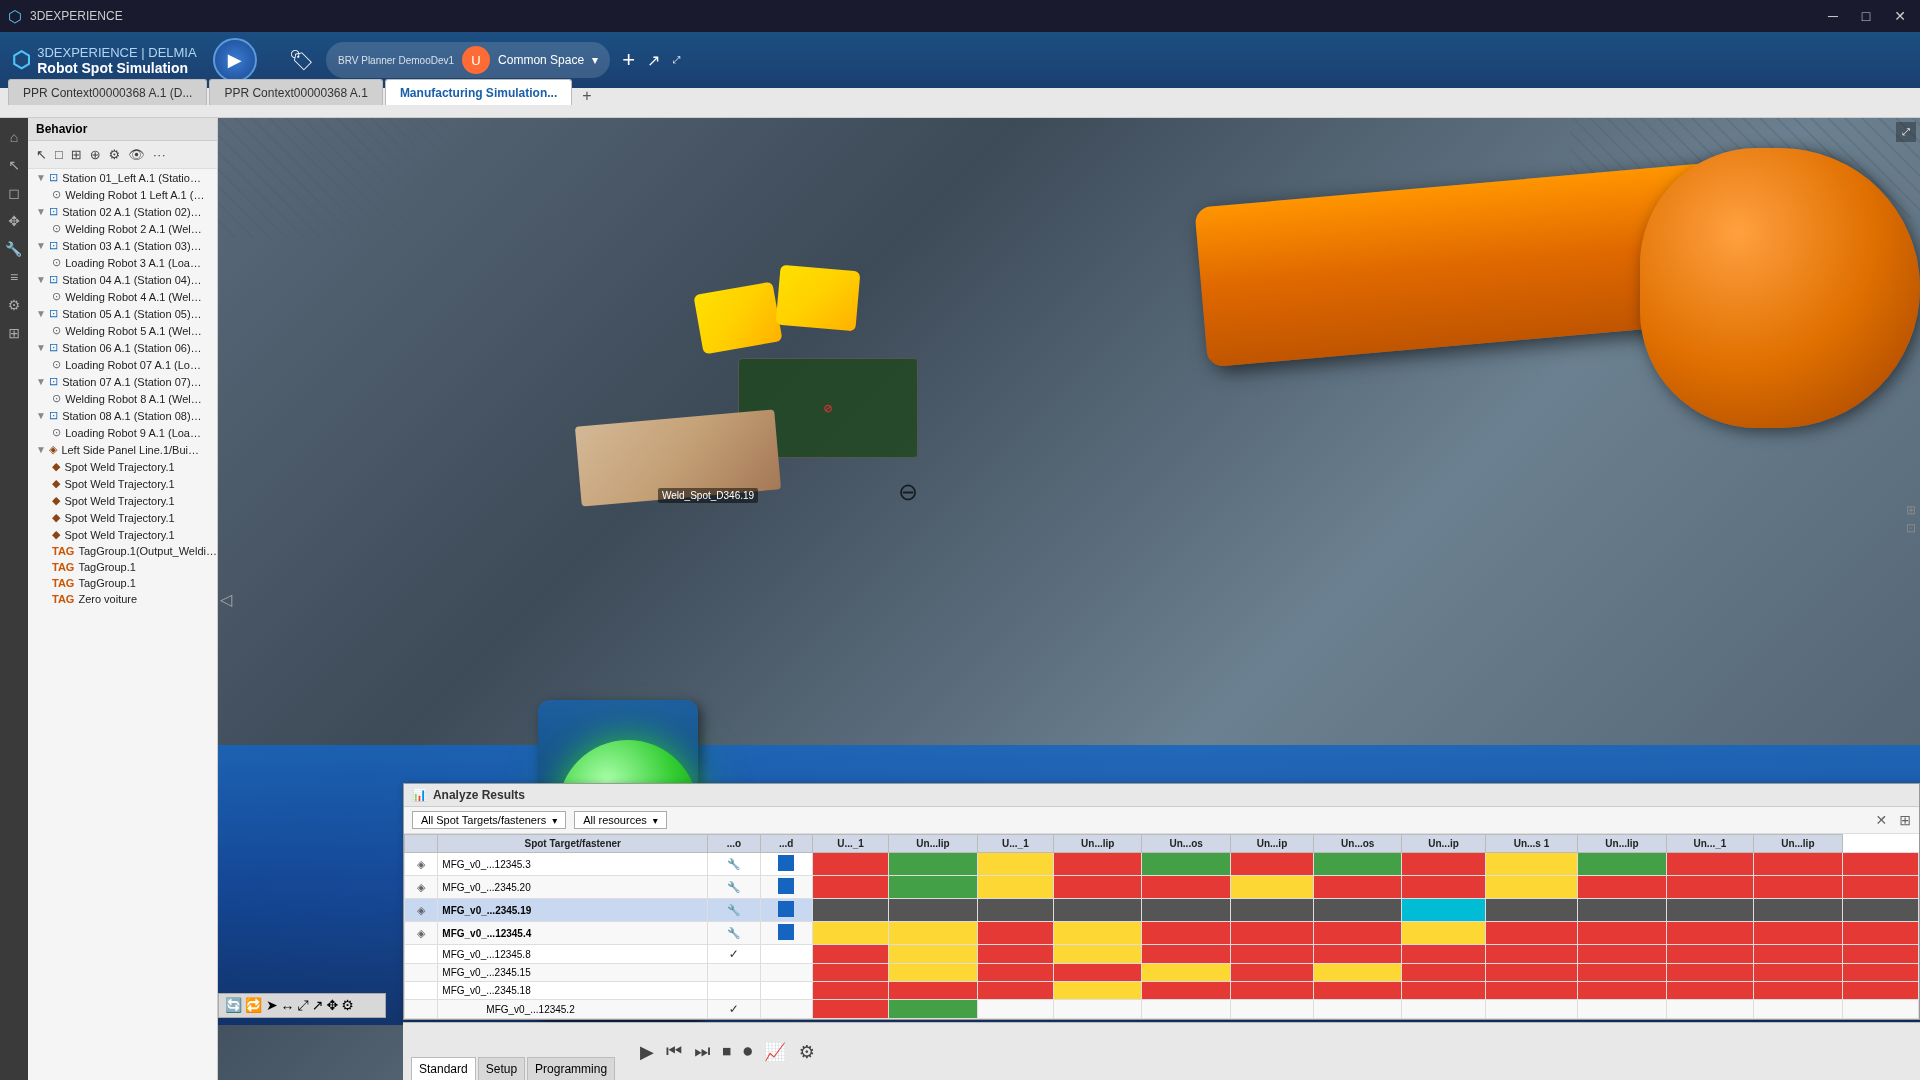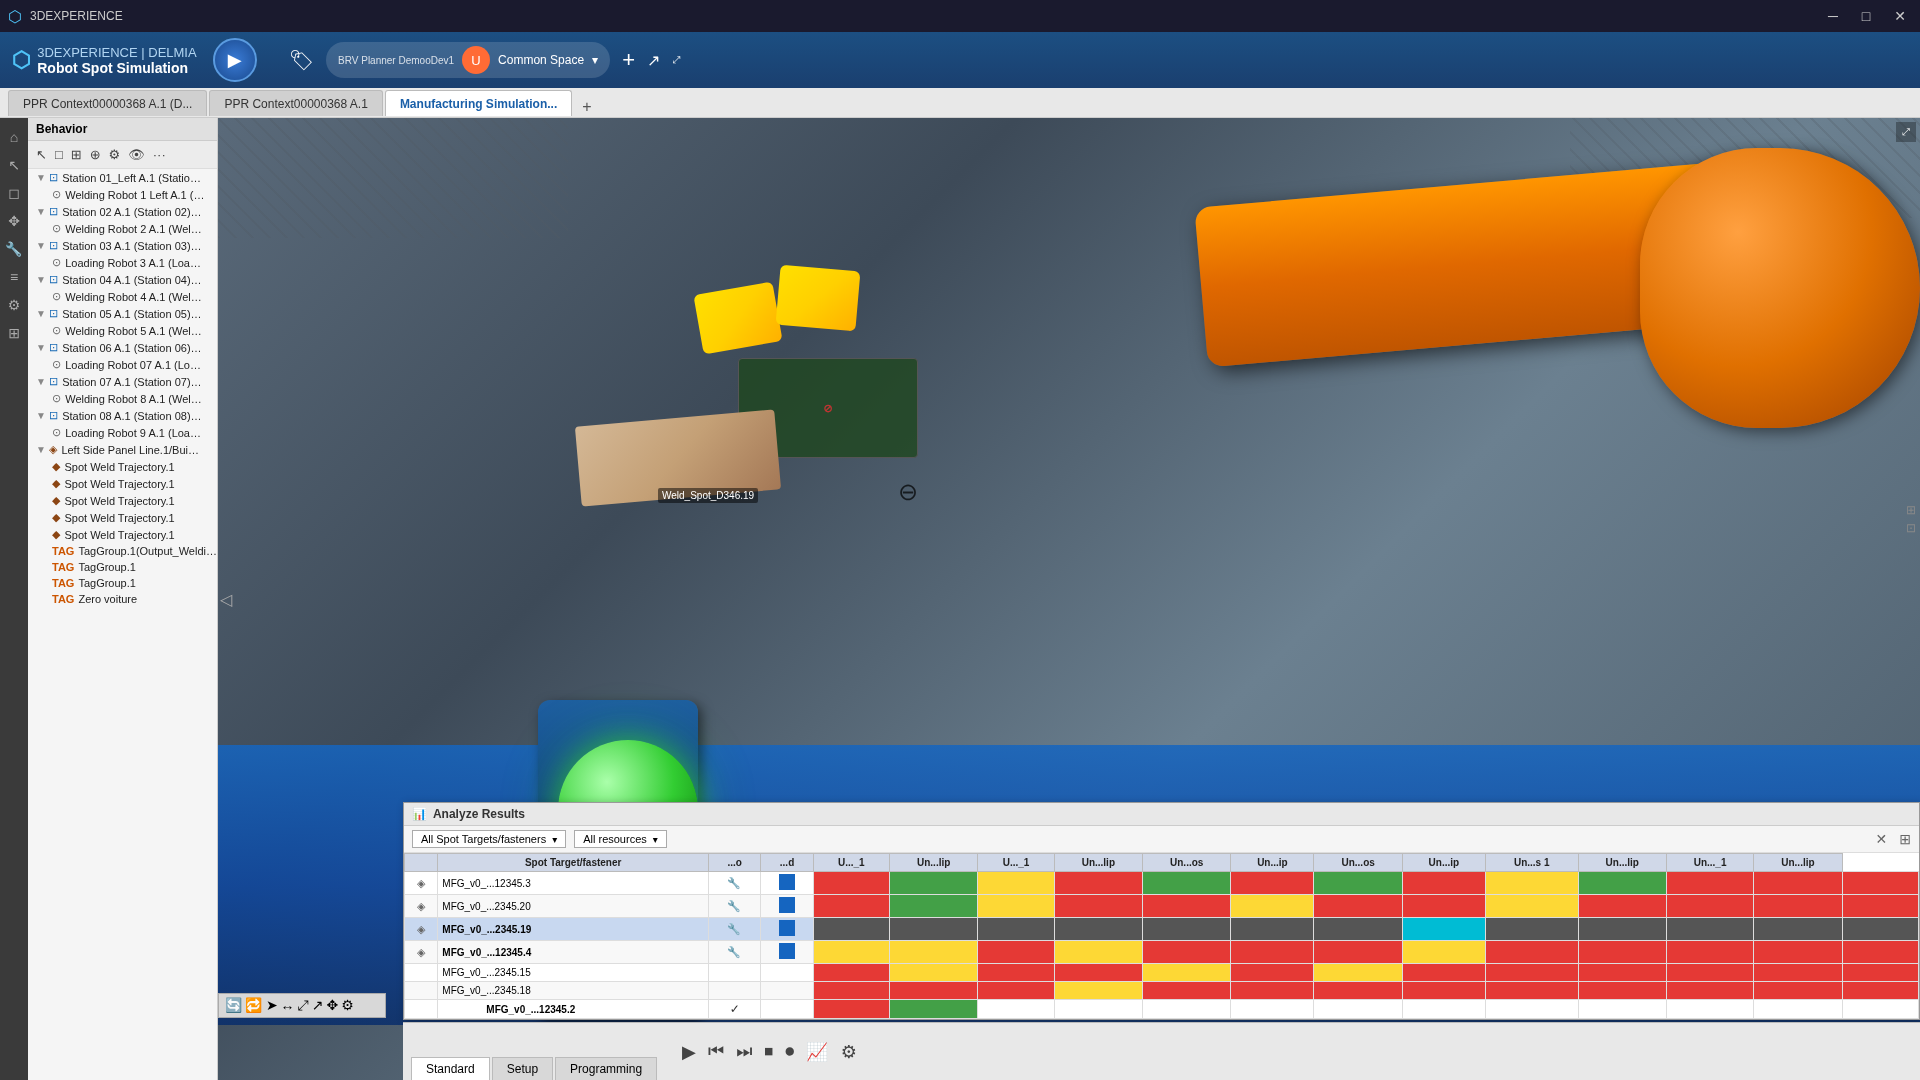--- a/index.html
+++ b/index.html
@@ -68,21 +68,21 @@
       background: #ff6b35; display: flex; align-items: center; justify-content: center;
       font-size: 13px; color: white;
     }
 
     
     #tab-bar {
       height: 30px;
       background: #e8e8e8;
       display: flex;
       align-items: flex-end;
-      padding: 1px 8px;
+      padding: 12px 8px;
       border-bottom: 1px solid #ccc;
     }
     .tab {
       height: 26px; padding: 0 14px;
       display: flex; align-items: center;
       background: #d0d0d0; border: 1px solid #bbb;
       border-bottom: none; cursor: pointer;
       font-size: 12px; color: #333;
       margin-right: 2px; border-radius: 3px 3px 0 0;
     }
@@ -232,21 +232,21 @@
       height: 58px;
       background: #e8e8e8;
       border-top: 1px solid #bbb;
       display: flex; align-items: center;
     }
     .bottom-subtabs {
       display: flex; height: 100%; align-items: flex-end;
       padding: 0 8px;
     }
     .bottom-subtab {
-      padding: 4px 14px;
+      padding: 4px 7px;
       background: #d8d8d8;
       border: 1px solid #bbb;
       border-bottom: none;
       cursor: pointer;
       font-size: 12px;
       margin-right: 2px;
     }
     .bottom-subtab.active { background: white; }
     .bottom-icons {
       display: flex; gap: 6px; padding: 0 12px; align-items: center;
@@ -649,59 +649,78 @@
                 <td class="cell-red" style="min-width: 40px; height: 18px;"></td>
                 <td class="cell-yellow" style="min-width: 40px; height: 18px;"></td>
                 <td class="cell-red" style="min-width: 40px; height: 18px;"></td>
                 <td class="cell-red" style="min-width: 40px; height: 18px;"></td>
                 <td class="cell-red" style="min-width: 40px; height: 18px;"></td>
                 <td class="cell-red" style="min-width: 40px; height: 18px;"></td>
                 <td class="cell-red" style="min-width: 40px; height: 18px;"></td>
               </tr>
               <tr>
                 <td style="text-align: center;"></td>
-                <td style="font-weight: normal;">MFG_v0_...2345.15</td>
-                <td style="text-align: center;"></td>
-                <td style="text-align: center;"></td>
-                <td class="cell-red" style="min-width: 40px; height: 18px;"></td>
-                <td class="cell-yellow" style="min-width: 40px; height: 18px;"></td>
-                <td class="cell-red" style="min-width: 40px; height: 18px;"></td>
-                <td class="cell-red" style="min-width: 40px; height: 18px;"></td>
-                <td class="cell-yellow" style="min-width: 40px; height: 18px;"></td>
-                <td class="cell-red" style="min-width: 40px; height: 18px;"></td>
-                <td class="cell-yellow" style="min-width: 40px; height: 18px;"></td>
+                <td style="font-weight: normal;">MFG_v0_...12345.8</td>
+                <td style="text-align: center;"><span class="check-mark">✓</span></td>
+                <td style="text-align: center;"></td>
+                <td class="cell-red" style="min-width: 40px; height: 18px;"></td>
+                <td class="cell-yellow" style="min-width: 40px; height: 18px;"></td>
+                <td class="cell-red" style="min-width: 40px; height: 18px;"></td>
+                <td class="cell-yellow" style="min-width: 40px; height: 18px;"></td>
+                <td class="cell-red" style="min-width: 40px; height: 18px;"></td>
+                <td class="cell-red" style="min-width: 40px; height: 18px;"></td>
+                <td class="cell-red" style="min-width: 40px; height: 18px;"></td>
                 <td class="cell-red" style="min-width: 40px; height: 18px;"></td>
                 <td class="cell-red" style="min-width: 40px; height: 18px;"></td>
                 <td class="cell-red" style="min-width: 40px; height: 18px;"></td>
                 <td class="cell-red" style="min-width: 40px; height: 18px;"></td>
                 <td class="cell-red" style="min-width: 40px; height: 18px;"></td>
                 <td class="cell-red" style="min-width: 40px; height: 18px;"></td>
               </tr>
               <tr>
                 <td style="text-align: center;"></td>
-                <td style="font-weight: normal;">MFG_v0_...2345.18</td>
-                <td style="text-align: center;"></td>
-                <td style="text-align: center;"></td>
-                <td class="cell-red" style="min-width: 40px; height: 18px;"></td>
-                <td class="cell-red" style="min-width: 40px; height: 18px;"></td>
-                <td class="cell-red" style="min-width: 40px; height: 18px;"></td>
-                <td class="cell-yellow" style="min-width: 40px; height: 18px;"></td>
-                <td class="cell-red" style="min-width: 40px; height: 18px;"></td>
-                <td class="cell-red" style="min-width: 40px; height: 18px;"></td>
-                <td class="cell-red" style="min-width: 40px; height: 18px;"></td>
+                <td style="font-weight: normal;">MFG_v0_...2345.15</td>
+                <td style="text-align: center;"></td>
+                <td style="text-align: center;"></td>
+                <td class="cell-red" style="min-width: 40px; height: 18px;"></td>
+                <td class="cell-yellow" style="min-width: 40px; height: 18px;"></td>
+                <td class="cell-red" style="min-width: 40px; height: 18px;"></td>
+                <td class="cell-red" style="min-width: 40px; height: 18px;"></td>
+                <td class="cell-yellow" style="min-width: 40px; height: 18px;"></td>
+                <td class="cell-red" style="min-width: 40px; height: 18px;"></td>
+                <td class="cell-yellow" style="min-width: 40px; height: 18px;"></td>
                 <td class="cell-red" style="min-width: 40px; height: 18px;"></td>
                 <td class="cell-red" style="min-width: 40px; height: 18px;"></td>
                 <td class="cell-red" style="min-width: 40px; height: 18px;"></td>
                 <td class="cell-red" style="min-width: 40px; height: 18px;"></td>
                 <td class="cell-red" style="min-width: 40px; height: 18px;"></td>
                 <td class="cell-red" style="min-width: 40px; height: 18px;"></td>
               </tr>
               <tr>
                 <td style="text-align: center;"></td>
-                <td style="font-weight: bold; padding-left: 48px;">MFG_v0_...12345.2</td>
+                <td style="font-weight: normal;">MFG_v0_...2345.18</td>
+                <td style="text-align: center;"></td>
+                <td style="text-align: center;"></td>
+                <td class="cell-red" style="min-width: 40px; height: 18px;"></td>
+                <td class="cell-red" style="min-width: 40px; height: 18px;"></td>
+                <td class="cell-red" style="min-width: 40px; height: 18px;"></td>
+                <td class="cell-yellow" style="min-width: 40px; height: 18px;"></td>
+                <td class="cell-red" style="min-width: 40px; height: 18px;"></td>
+                <td class="cell-red" style="min-width: 40px; height: 18px;"></td>
+                <td class="cell-red" style="min-width: 40px; height: 18px;"></td>
+                <td class="cell-red" style="min-width: 40px; height: 18px;"></td>
+                <td class="cell-red" style="min-width: 40px; height: 18px;"></td>
+                <td class="cell-red" style="min-width: 40px; height: 18px;"></td>
+                <td class="cell-red" style="min-width: 40px; height: 18px;"></td>
+                <td class="cell-red" style="min-width: 40px; height: 18px;"></td>
+                <td class="cell-red" style="min-width: 40px; height: 18px;"></td>
+              </tr>
+              <tr>
+                <td style="text-align: center;"></td>
+                <td style="font-weight: normal; padding-left: 48px;">MFG_v0_...12345.2</td>
                 <td style="text-align: center;"><span class="check-mark">✓</span></td>
                 <td style="text-align: center;"></td>
                 <td class="cell-red" style="min-width: 40px; height: 18px;"></td>
                 <td class="cell-green" style="min-width: 40px; height: 18px;"></td>
                 <td style="min-width: 40px; height: 18px;"></td>
                 <td style="min-width: 40px; height: 18px;"></td>
                 <td style="min-width: 40px; height: 18px;"></td>
                 <td style="min-width: 40px; height: 18px;"></td>
                 <td style="min-width: 40px; height: 18px;"></td>
                 <td style="min-width: 40px; height: 18px;"></td>

